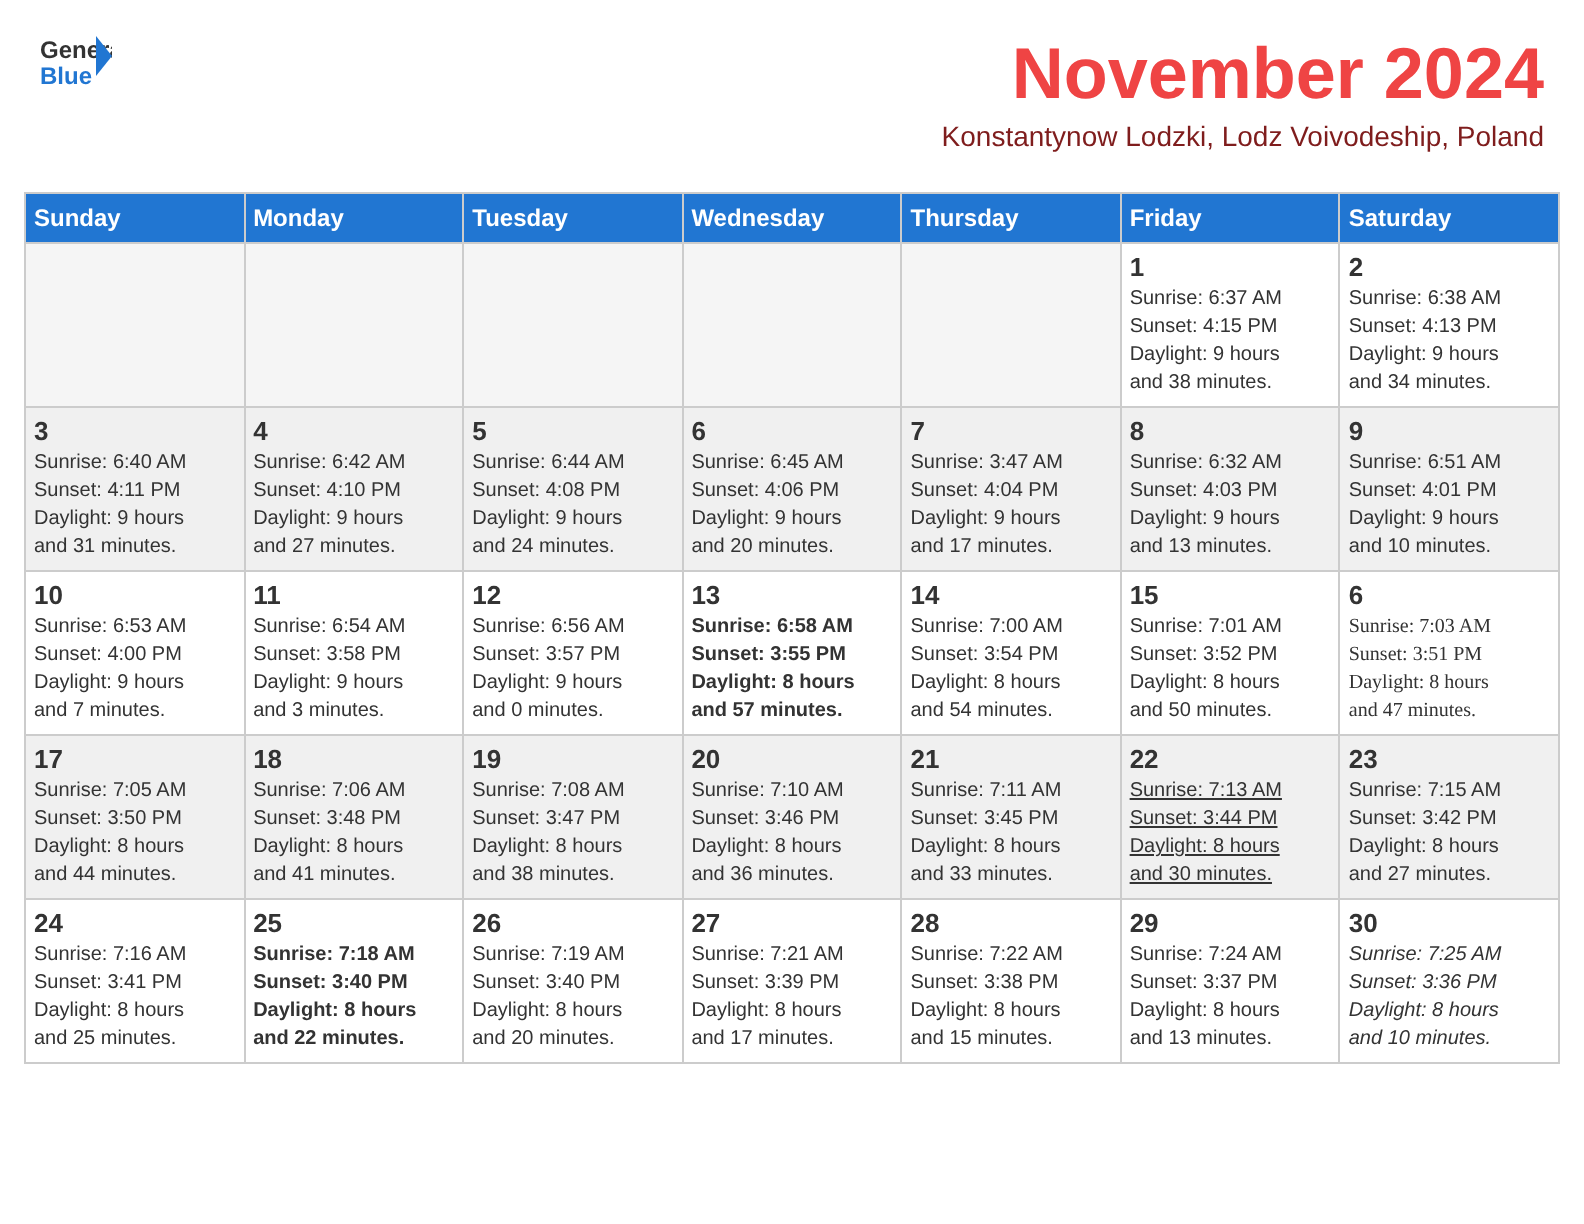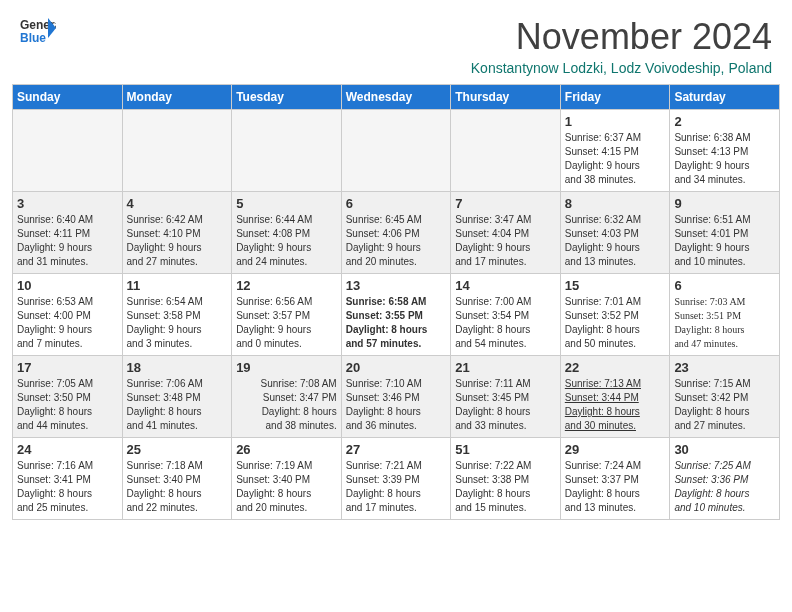--- a/index.html
+++ b/index.html
@@ -22,30 +22,30 @@
     }
     .logo-icon {
       width: 36px;
       height: 30px;
     }
     .title-section {
       text-align: right;
     }
     .month-title {
       font-size: 36px;
-      font-weight: normal;
-      color: #404040;
+      font-weight: bold;
+      color: #ef4444;
     }
     .subtitle {
       font-size: 14px;
-      color: #0f766e;
+      color: #7f1d1d;
       margin-top: 2px;
     }
     .calendar {
-      margin: 4px 12px 8px 12px;
+      margin: 16px 12px 8px 12px;
       border-collapse: collapse;
       width: calc(100% - 24px);
       table-layout: fixed;
       padding-left: 16px;
     }
     .calendar th {
       background: #2176d2;
       color: #fff;
       font-size: 12px;
       font-weight: bold;
@@ -243,21 +243,21 @@
         </td>
         <td>
           <span class="day-num">18</span>
           <div class="day-info" style="white-space: pre-line;">Sunrise: 7:06 AM
 Sunset: 3:48 PM
 Daylight: 8 hours
 and 41 minutes.</div>
         </td>
         <td>
           <span class="day-num">19</span>
-          <div class="day-info" style="white-space: pre-line; text-align: right;">Sunrise: 7:08 AM
+          <div class="day-info" style="white-space: pre-line;">Sunrise: 7:08 AM
 Sunset: 3:47 PM
 Daylight: 8 hours
 and 38 minutes.</div>
         </td>
         <td>
           <span class="day-num">20</span>
           <div class="day-info" style="white-space: pre-line;">Sunrise: 7:10 AM
 Sunset: 3:46 PM
 Daylight: 8 hours
 and 36 minutes.</div>
@@ -287,41 +287,41 @@
       <tr>
         <td>
           <span class="day-num">24</span>
           <div class="day-info" style="white-space: pre-line;">Sunrise: 7:16 AM
 Sunset: 3:41 PM
 Daylight: 8 hours
 and 25 minutes.</div>
         </td>
         <td>
           <span class="day-num">25</span>
-          <div class="day-info" style="white-space: pre-line;">Sunrise: 7:18 AM
+          <div class="day-info" style="white-space: pre-line; font-weight: bold;">Sunrise: 7:18 AM
 Sunset: 3:40 PM
 Daylight: 8 hours
 and 22 minutes.</div>
         </td>
         <td>
           <span class="day-num">26</span>
           <div class="day-info" style="white-space: pre-line;">Sunrise: 7:19 AM
 Sunset: 3:40 PM
 Daylight: 8 hours
 and 20 minutes.</div>
         </td>
         <td>
           <span class="day-num">27</span>
           <div class="day-info" style="white-space: pre-line;">Sunrise: 7:21 AM
 Sunset: 3:39 PM
 Daylight: 8 hours
 and 17 minutes.</div>
         </td>
         <td>
-          <span class="day-num">51</span>
+          <span class="day-num">28</span>
           <div class="day-info" style="white-space: pre-line;">Sunrise: 7:22 AM
 Sunset: 3:38 PM
 Daylight: 8 hours
 and 15 minutes.</div>
         </td>
         <td>
           <span class="day-num">29</span>
           <div class="day-info" style="white-space: pre-line;">Sunrise: 7:24 AM
 Sunset: 3:37 PM
 Daylight: 8 hours

